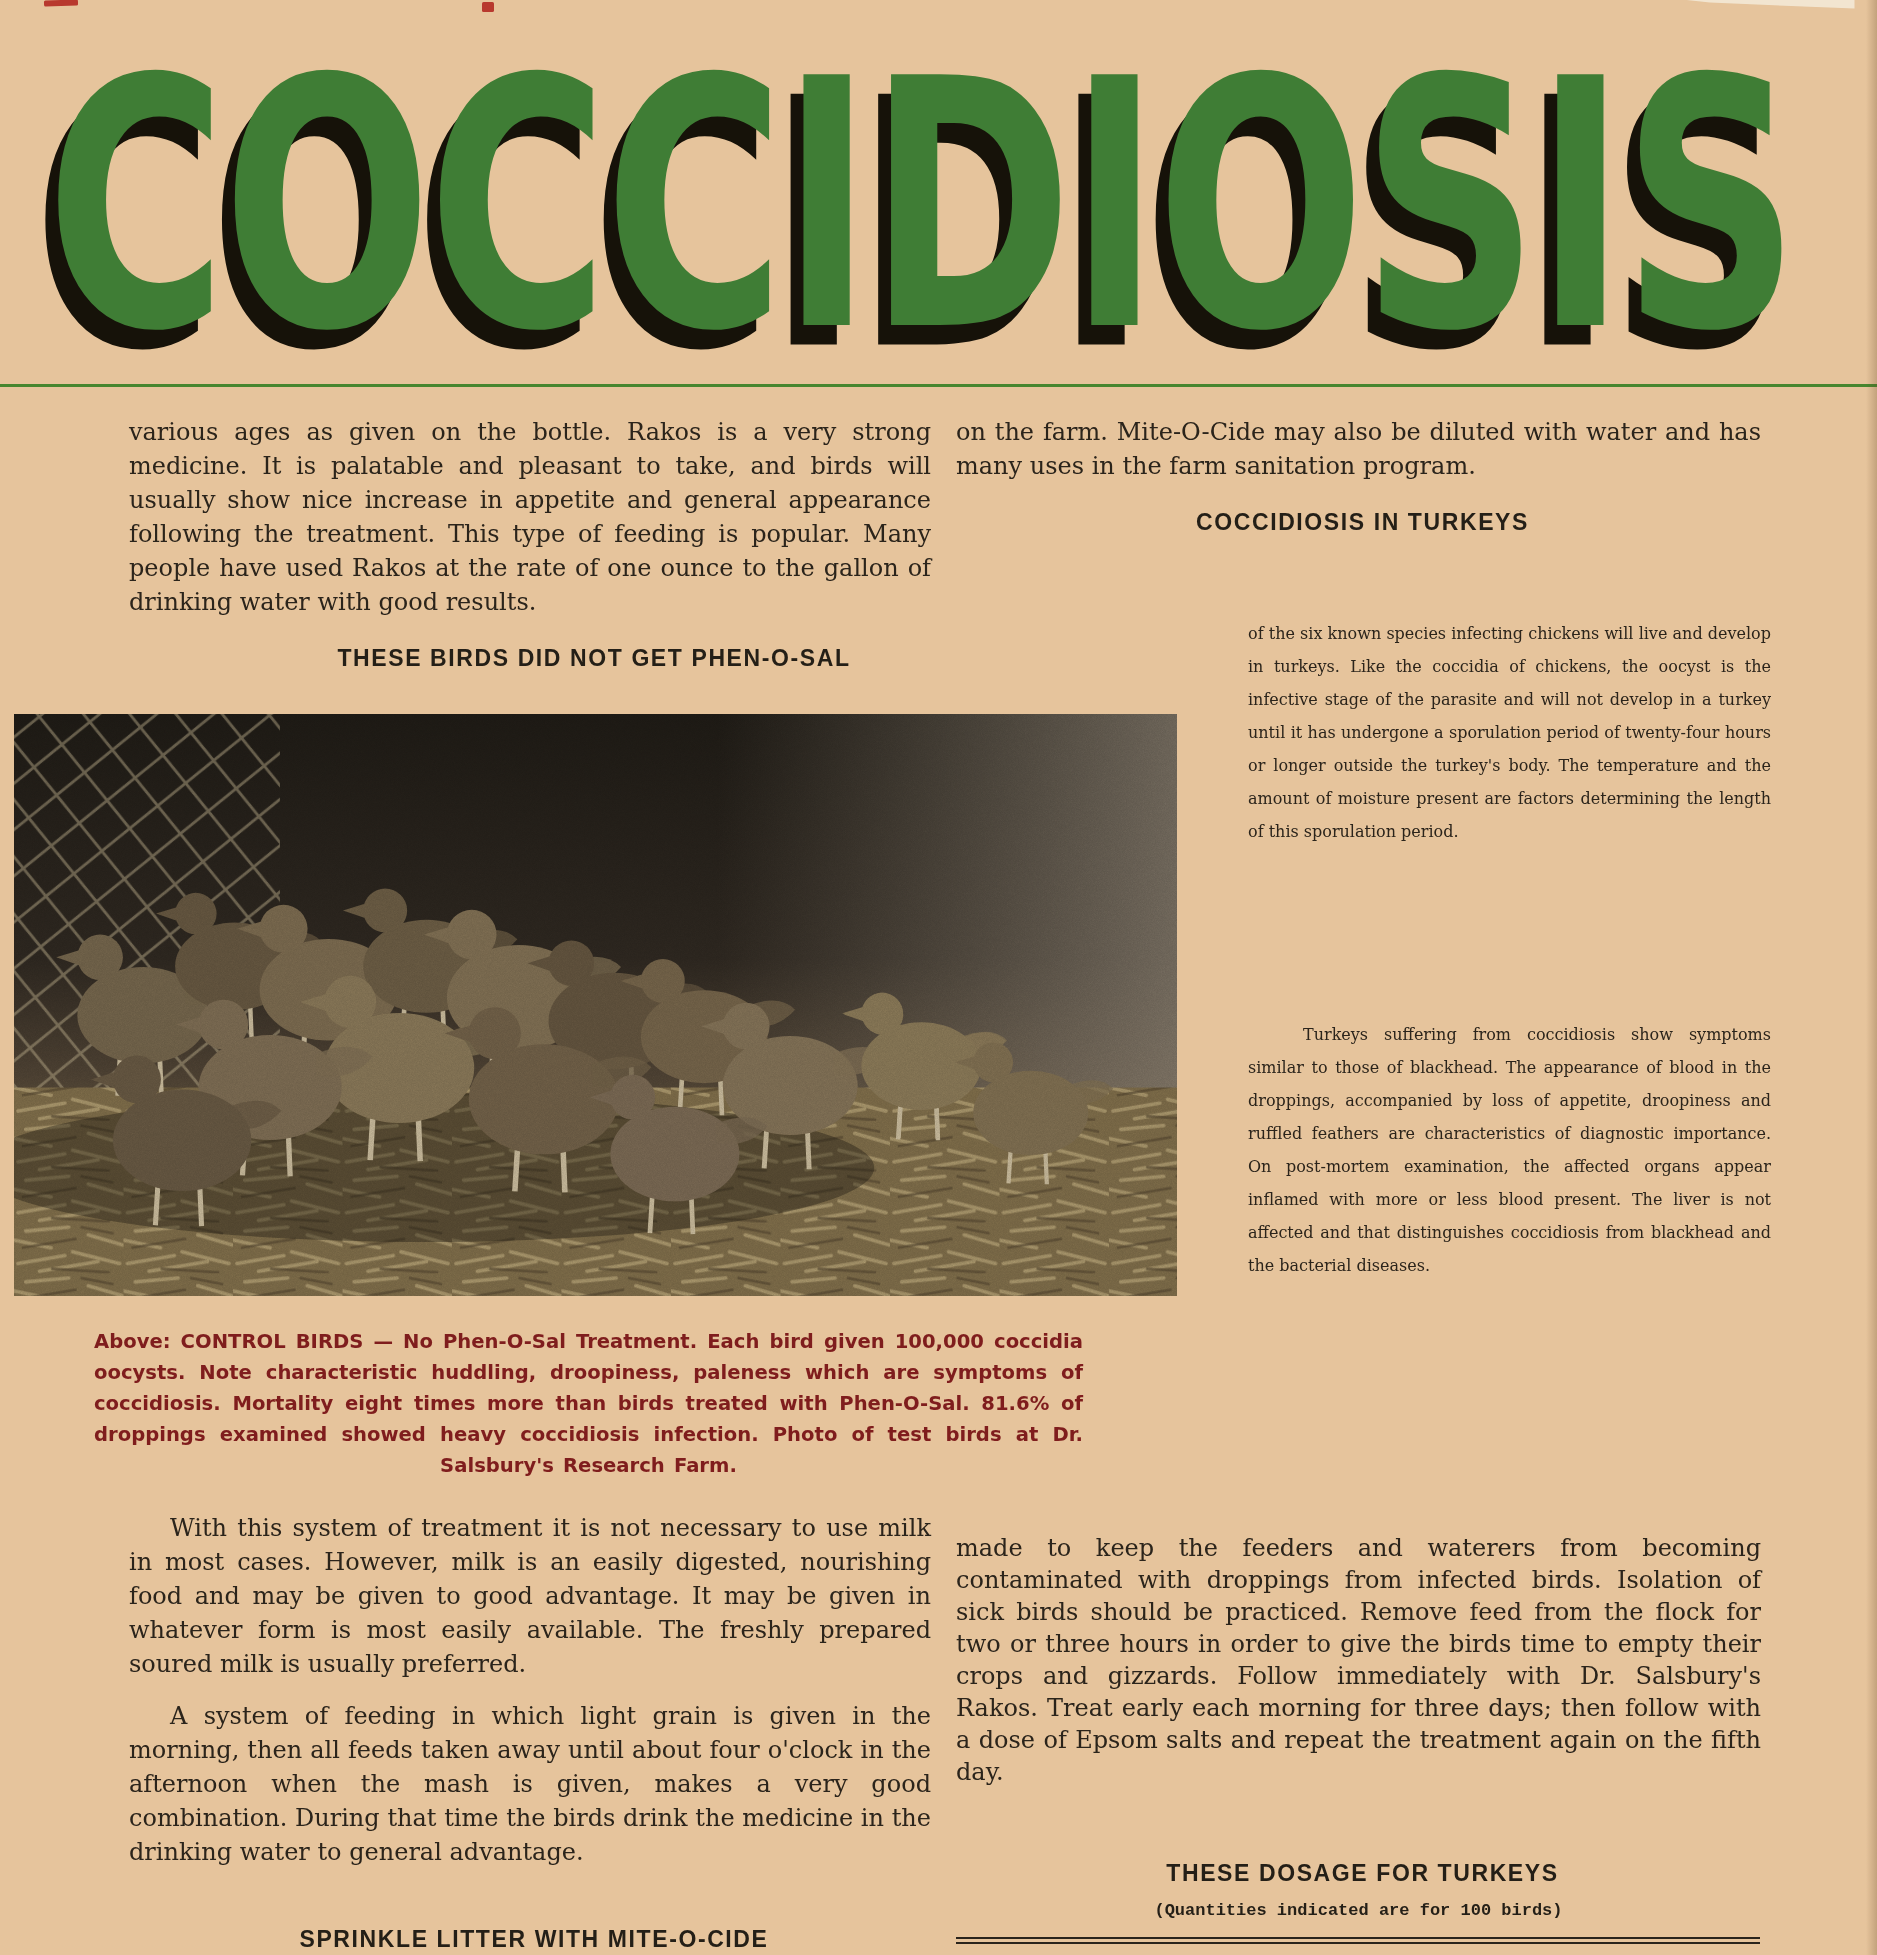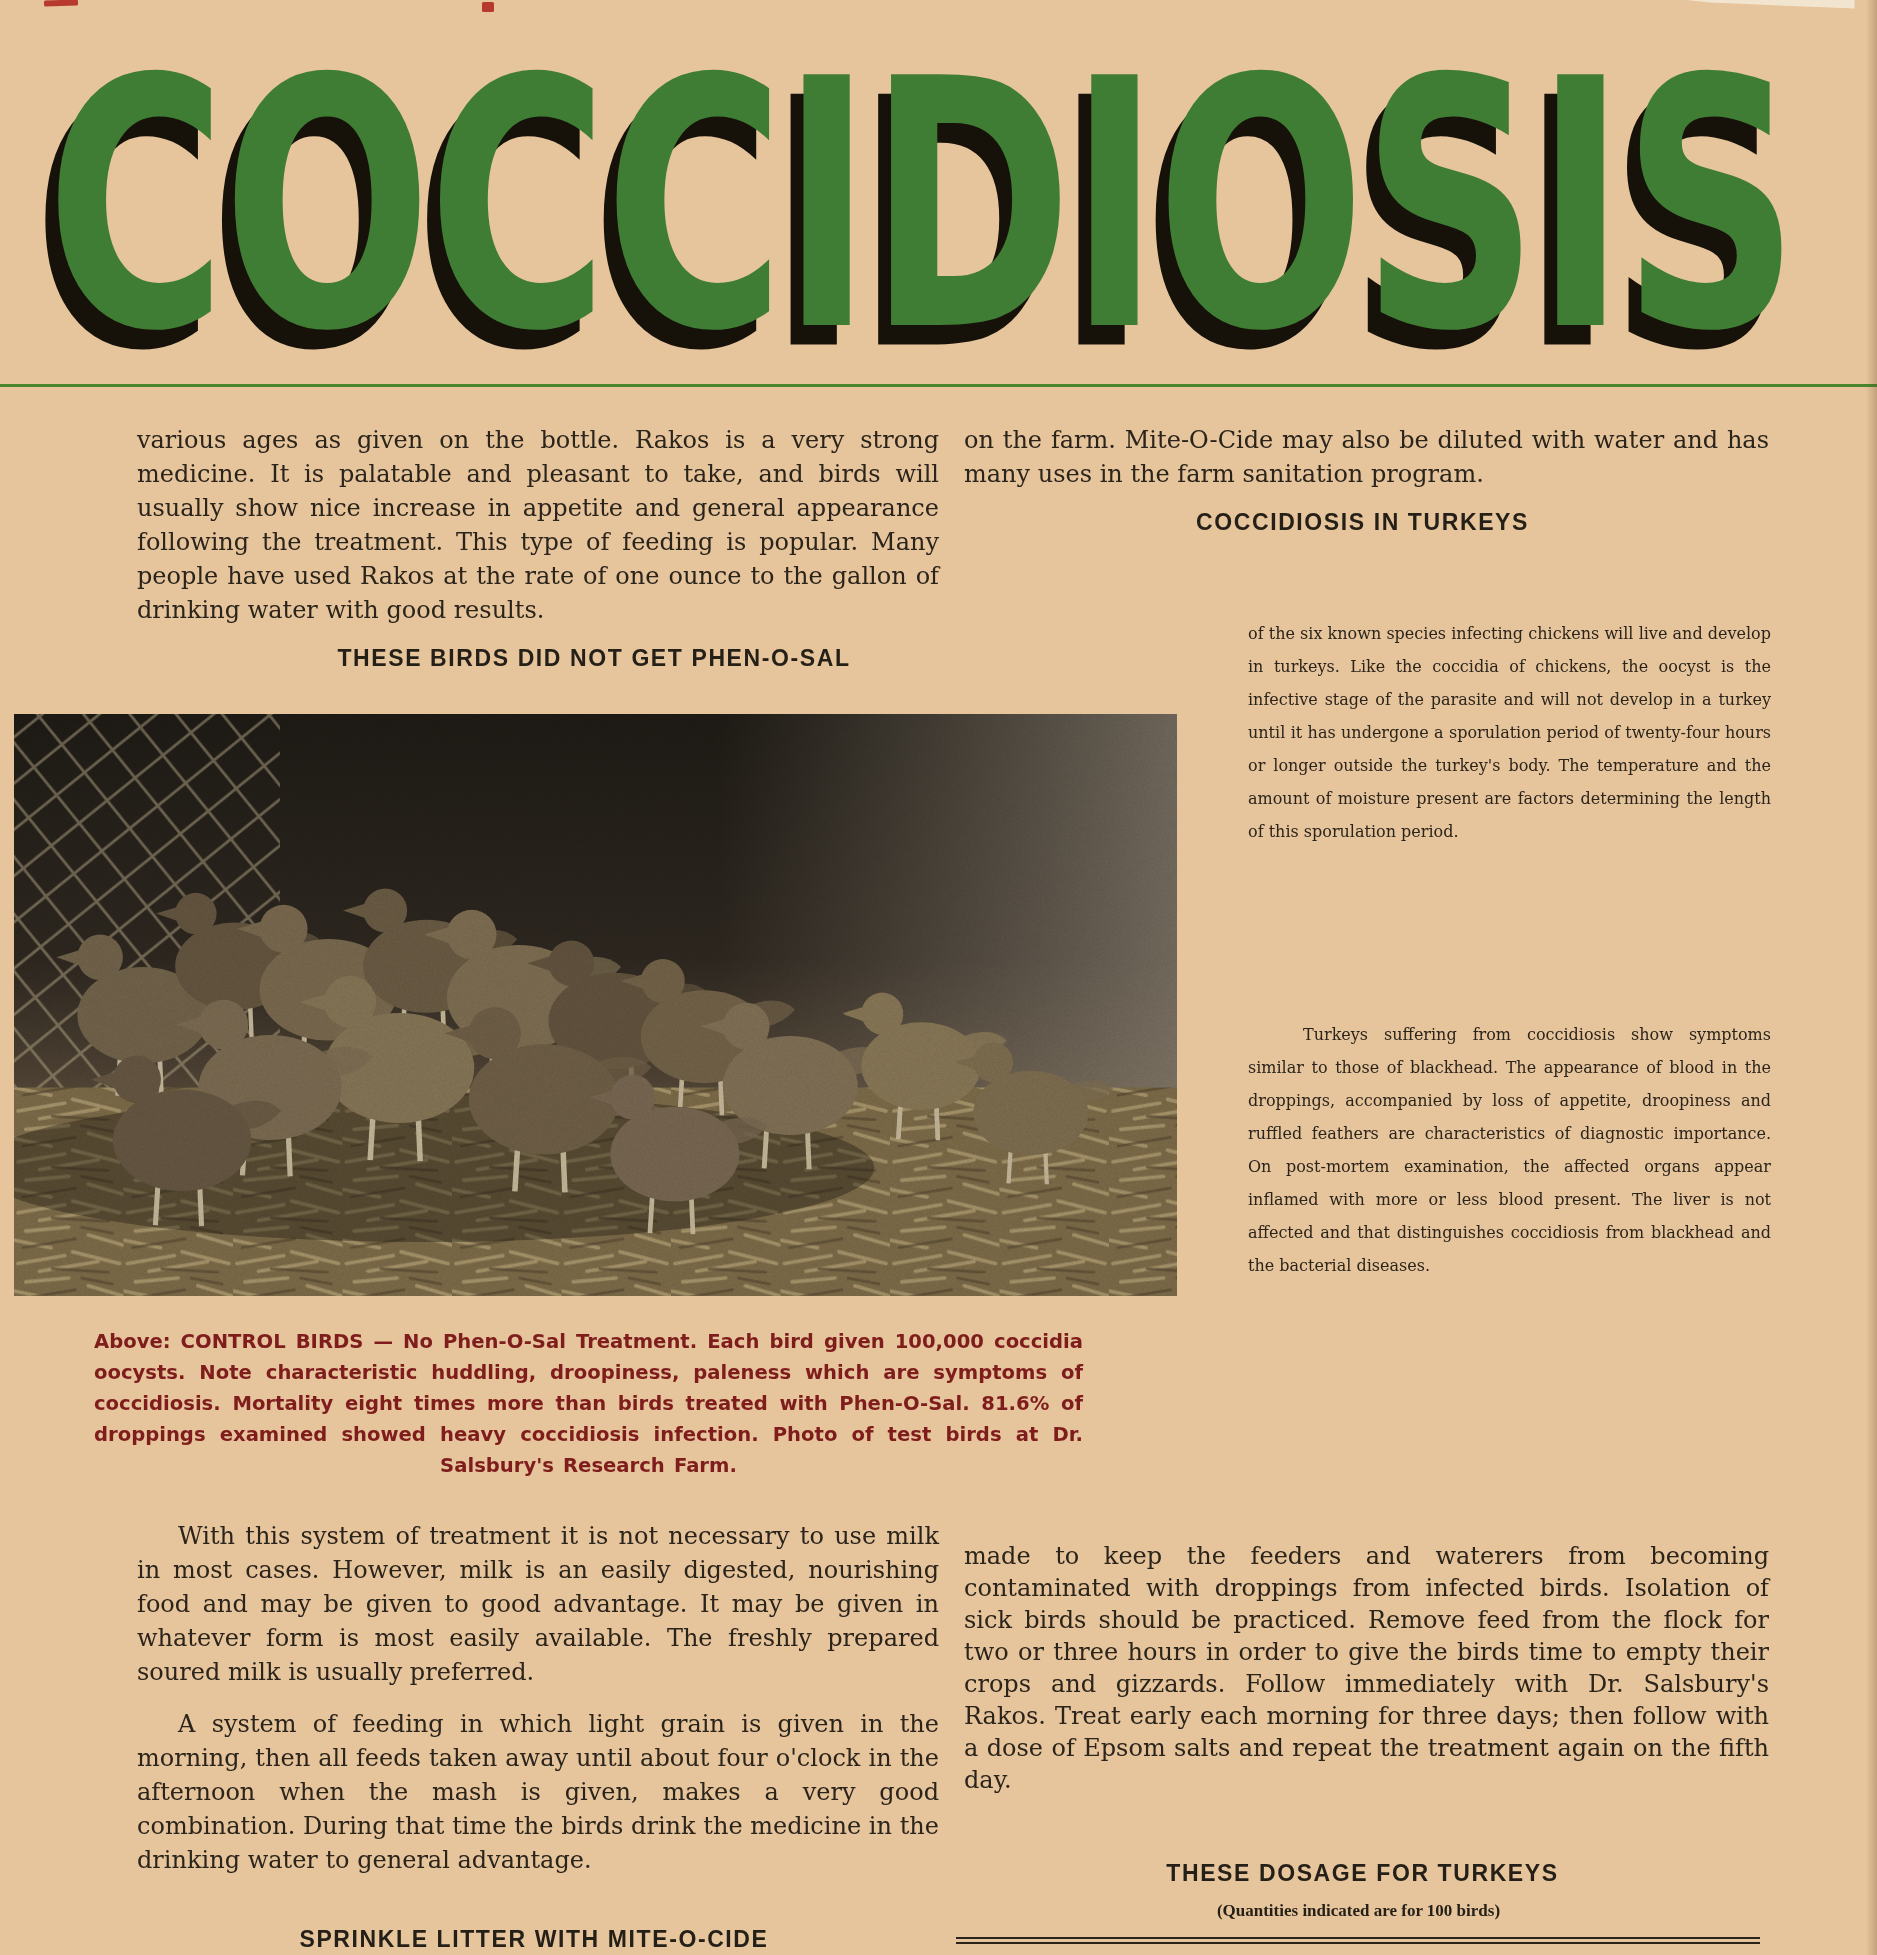--- a/index.html
+++ b/index.html
@@ -24,21 +24,21 @@
     font-family:"DejaVu Sans",sans-serif;font-weight:700;
     font-size:344px;line-height:344px;letter-spacing:-5.5px;
     color:#3f7d35;
     text-shadow:-18px 19.6px 0 #161209;
     transform:scaleX(0.715);transform-origin:left top;
     white-space:nowrap;
   }
   .title-rule{position:absolute;left:0;top:384px;width:1878px;height:3.1px;background:#47862f;}
 
   
-  .body{position:absolute;margin:8px;text-align:justify;font-size:24px;line-height:34px;}
+  .body{position:absolute;margin:0;text-align:justify;font-size:24px;line-height:34px;}
   .lc{left:129px;width:802px;}
   .rc{left:956px;width:805px;line-height:34px;}
   .rcn{left:1248px;width:523px;font-size:16px;line-height:33px;text-align:justify;position:absolute;margin:0;}
   .indent{text-indent:41px;}
   .indent-n{text-indent:55px;}
 
   .p1{top:415px;}
   .p2{top:1511px;}
   .p3{top:1699px;}
 
@@ -56,21 +56,21 @@
     font-size:23px;letter-spacing:1.6px;color:#241f17;
     text-align:center;white-space:nowrap;
   }
   .h-photo{left:160px;width:860px;top:641px;}
   .h-turkeys{left:956px;width:805px;top:505px;}
   .h-sprinkle{left:129px;width:802px;top:1922px;}
   .h-table{left:956px;width:805px;top:1856px;}
 
   .tbl-sub{
     position:absolute;left:956px;top:1901px;width:805px;margin:0;
-    font-family:Liberation Serif, serif;font-weight:700;
+    font-family:Liberation Mono, monospace;font-weight:700;
     font-size:17px;color:#241f17;text-align:center;
   }
 
   
   .photo{position:absolute;left:14px;top:714px;width:1163px;height:582px;background:#2a251e;}
   .photo svg{display:block;width:100%;height:100%;}
 
   
   .caption{
     position:absolute;left:94px;top:1326px;width:989px;margin:0;

